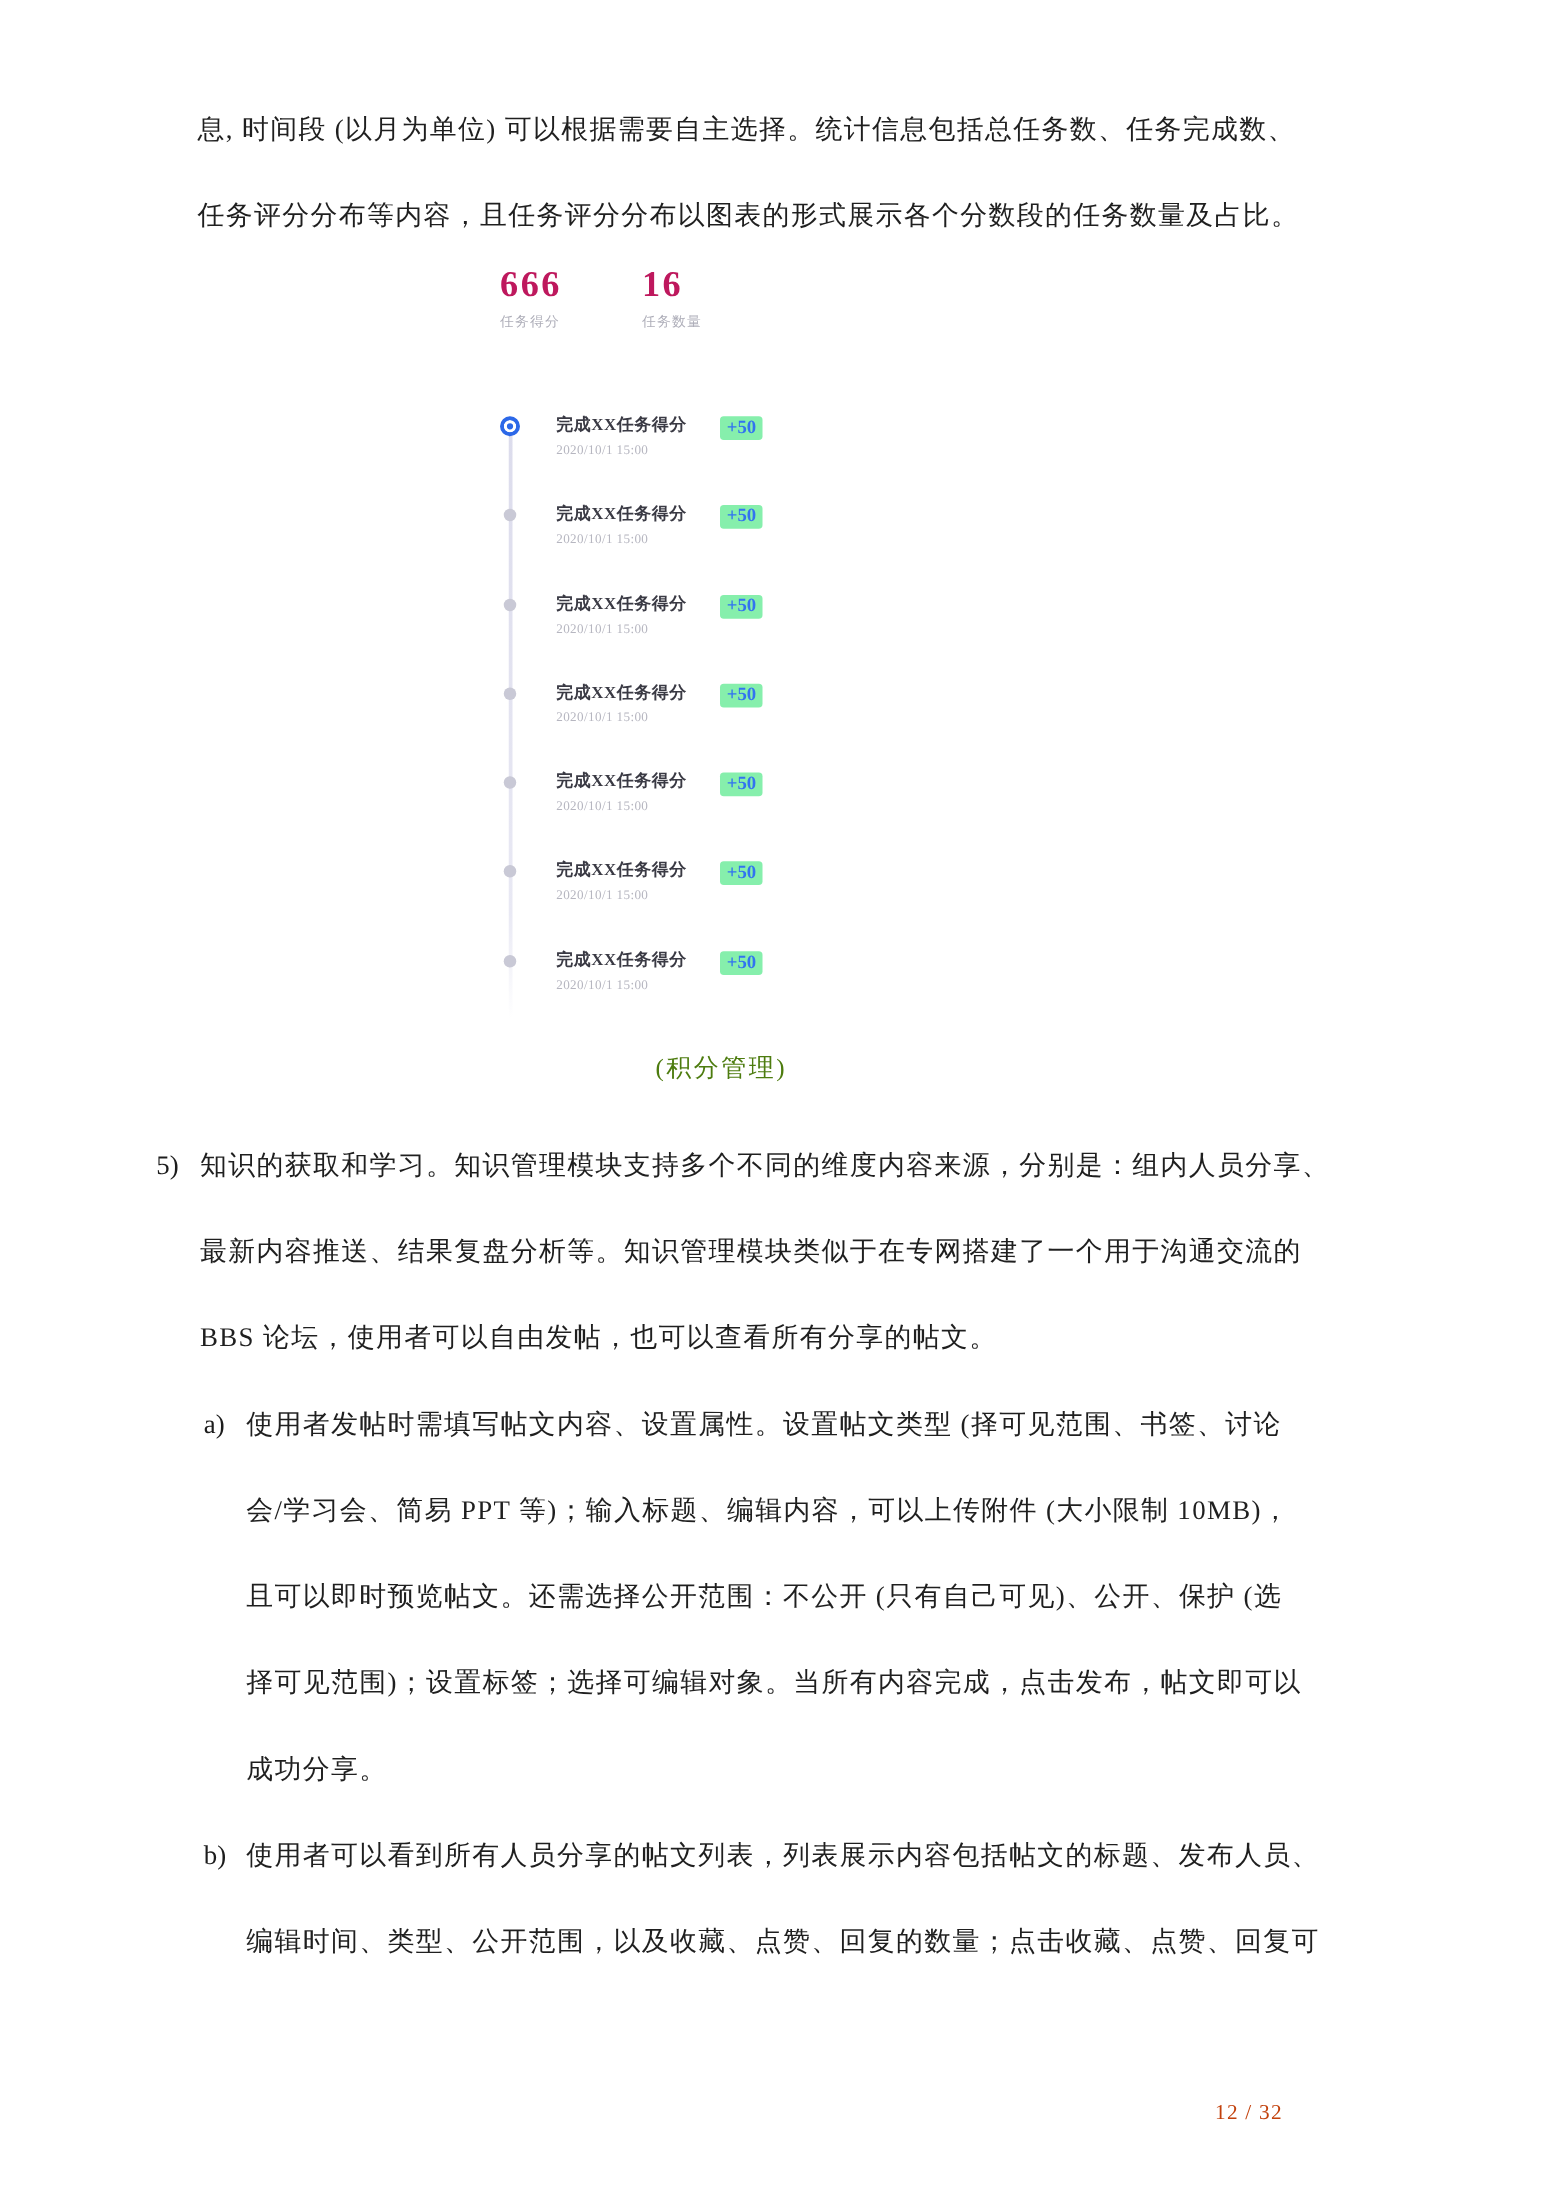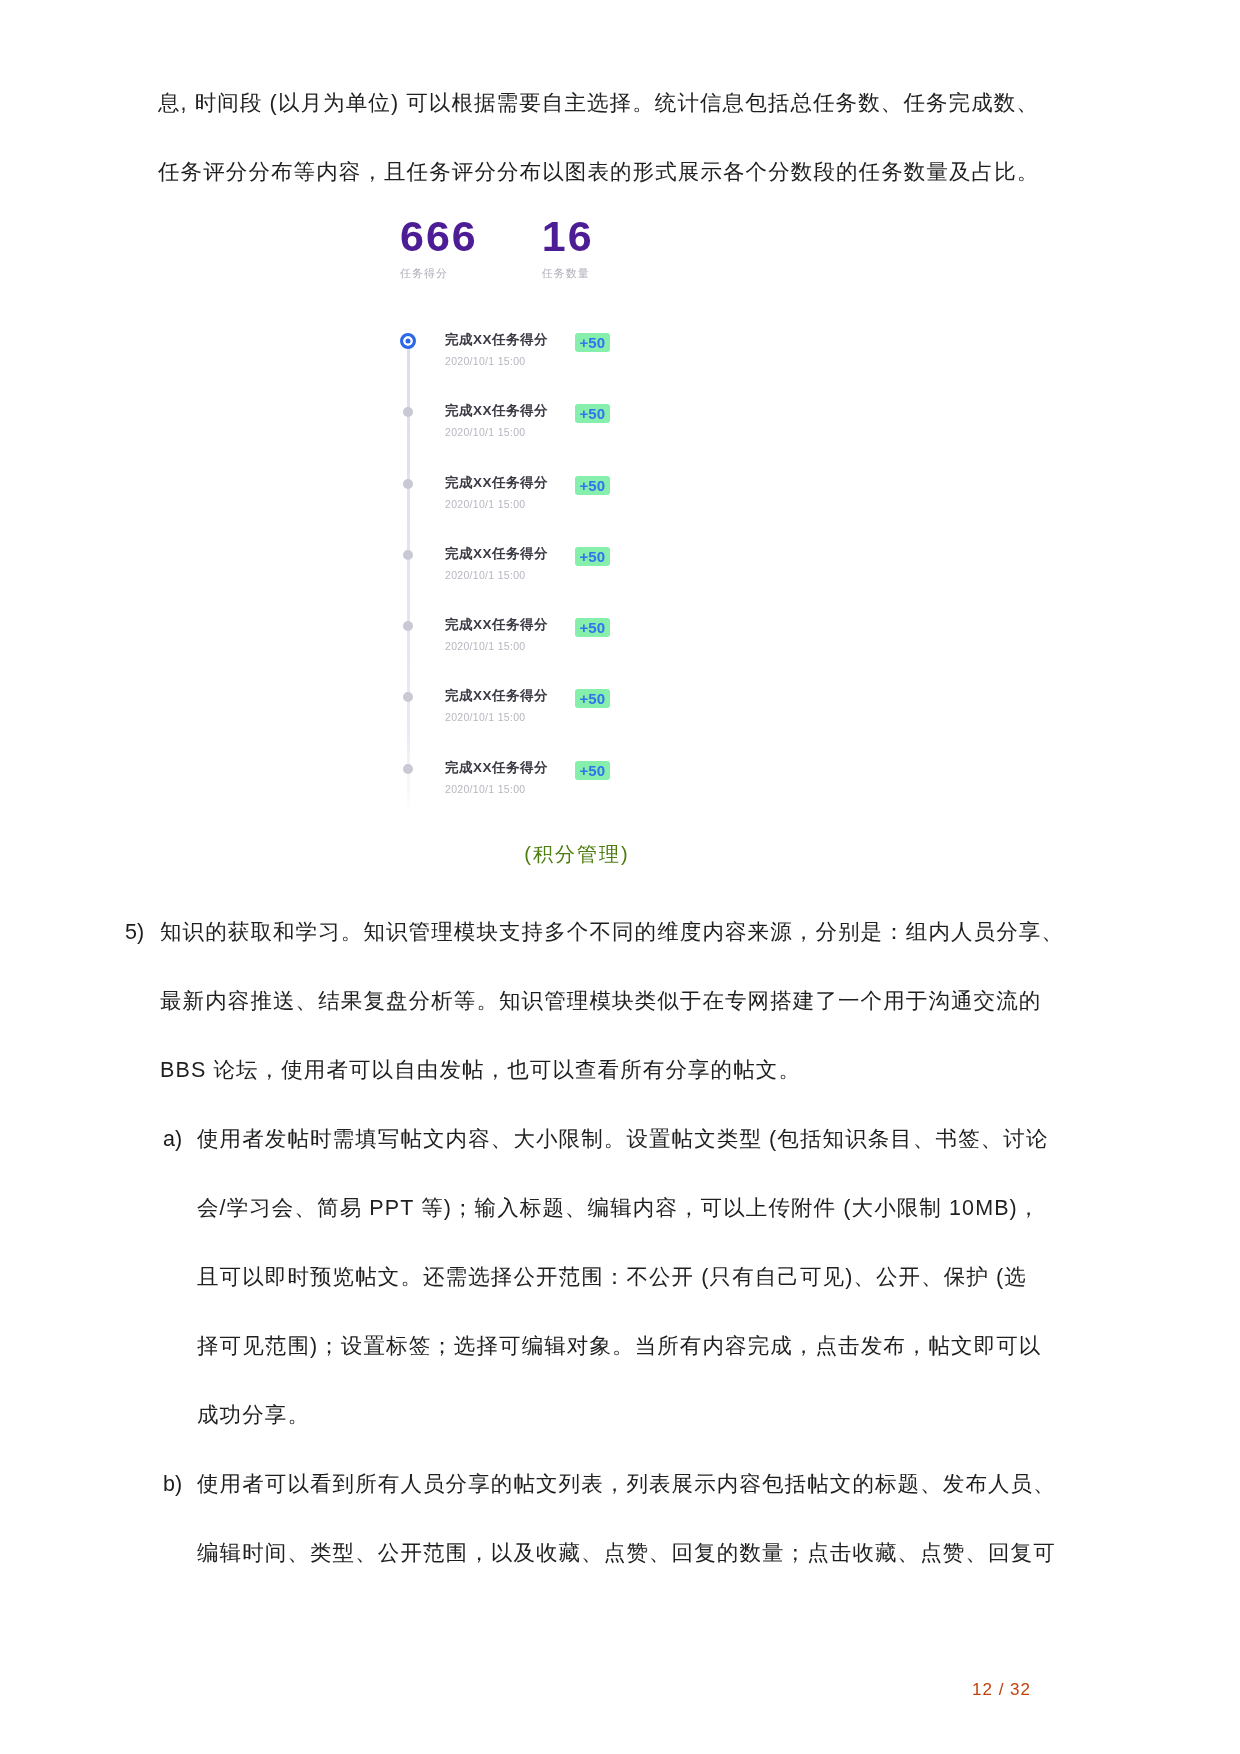--- a/index.html
+++ b/index.html
@@ -1,18 +1,18 @@
 <!DOCTYPE html>
 <html><head>
 <meta charset="utf-8">
 <style>
   html,body { margin:0; padding:0; background:#ffffff; }
   .page {
     position:relative; width:1240px; height:1754px; background:#ffffff;
-    font-family:Liberation Sans, sans-serif; color:#1c1c1c;
+    font-family:Liberation Serif, serif; color:#1c1c1c;
     overflow:hidden;
   }
   
   .textline {
     height:69px; line-height:69px; font-size:21.5px; letter-spacing:1.1px;
     white-space:nowrap; color:#1f1f1f;
   }
   .intro { position:absolute; left:158px; top:69px; }
   .docbody { position:absolute; left:0; top:898px; width:1240px; }
   .li { position:relative; }
@@ -20,21 +20,21 @@
   .li.lvl1 .marker { left:125px; }
   .li.lvl1 .content { margin-left:160px; }
   .li.lvl2 .marker { left:163px; }
   .li.lvl2 .content { margin-left:197px; }
   .textline b { font-weight:700; }
 
   
   .figure { position:absolute; left:400px; top:212px; width:212px; }
   .stats { display:flex; }
   .stat + .stat { margin-left:64px; }
-  .stat-value { font-size:43px; font-weight:700; color:#4c1d95; letter-spacing:2px; }
+  .stat-value { font-size:29px; font-weight:700; color:#be185d; letter-spacing:2px; }
   .stat-label { margin-top:5px; font-size:11px; color:#aeaeb9; letter-spacing:1px; }
   .timeline { position:absolute; left:0; top:113px; width:212px; }
   .timeline::before {
     content:""; position:absolute; left:6.5px; top:22px; height:468px; width:3px;
     background:linear-gradient(#dcdcec, #e9e9f4 82%, rgba(233,233,244,0));
   }
   .t-row { position:relative; height:71.3px; padding-left:45px; box-sizing:border-box; }
   .t-dot-active {
     position:absolute; left:0; top:8px; width:10px; height:10px; border-radius:50%;
     border:3px solid #2c68e8; background:#2c68e8; box-shadow:inset 0 0 0 2.5px #ffffff;
@@ -134,21 +134,21 @@
       <div class="content">
         <div class="textline">知识的获取和学习。知识管理模块支持多个不同的维度内容来源，分别是：组内人员分享、</div>
         <div class="textline">最新内容推送、结果复盘分析等。知识管理模块类似于在专网搭建了一个用于沟通交流的</div>
         <div class="textline">BBS 论坛，使用者可以自由发帖，也可以查看所有分享的帖文。</div>
       </div>
     </div>
 
     <div class="li lvl2">
       <div class="marker">a)</div>
       <div class="content">
-        <div class="textline">使用者发帖时需填写帖文内容、大小限制。设置帖文类型 (包括知识条目、书签、讨论</div>
+        <div class="textline">使用者发帖时需填写帖文内容、设置属性。设置帖文类型 (择可见范围、书签、讨论</div>
         <div class="textline">会/学习会、简易 PPT 等)；输入标题、编辑内容，可以上传附件 (大小限制 10MB)，</div>
         <div class="textline">且可以即时预览帖文。还需选择公开范围：不公开 (只有自己可见)、公开、保护 (选</div>
         <div class="textline">择可见范围)；设置标签；选择可编辑对象。当所有内容完成，点击发布，帖文即可以</div>
         <div class="textline">成功分享。</div>
       </div>
     </div>
 
     <div class="li lvl2">
       <div class="marker">b)</div>
       <div class="content">

